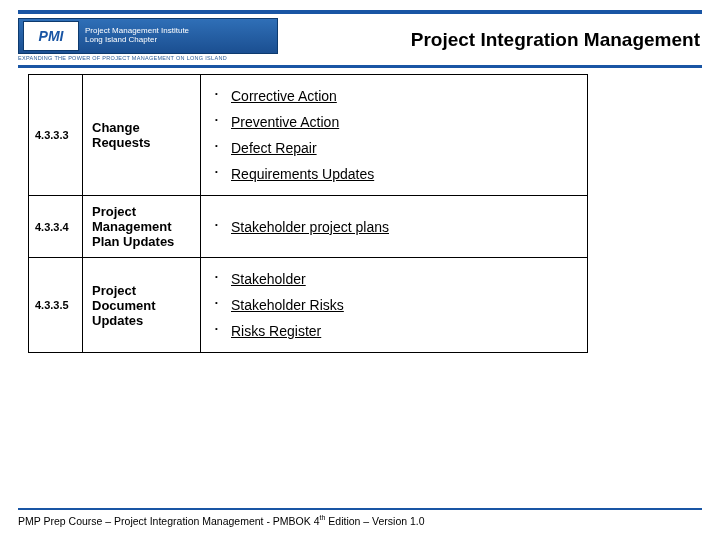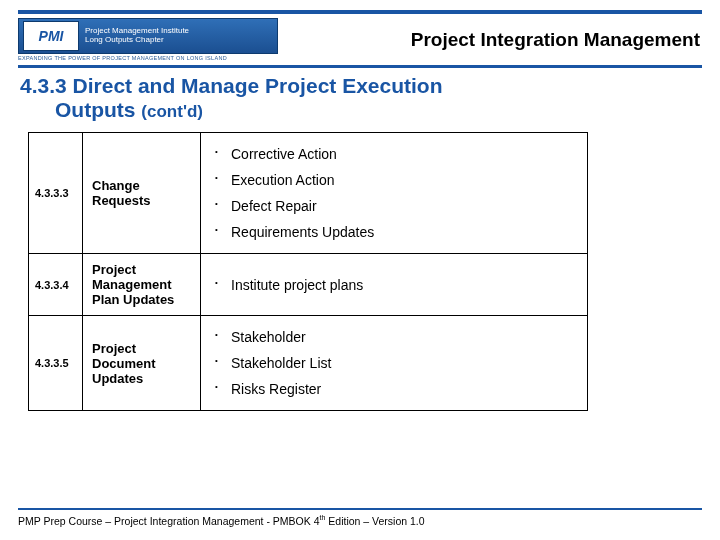--- a/index.html
+++ b/index.html
@@ -11,87 +11,81 @@
   .logo-text { line-height: 1.1; }
   .header-title { flex: 1; text-align: right; font-weight: bold; font-size: 19px; padding-right: 2px; }
   .tagline { font-size: 5.5px; color: #2a5c98; letter-spacing: 0.3px; margin-top: 1px; }
   .hr { height: 3px; background: #1955a4; margin: 4px 0 6px 0; }
   .section-title { font-size: 21px; font-weight: bold; color: #1955a4; line-height: 1.15; padding: 0 2px 10px 2px; }
   .section-title .cont { font-size: 17px; font-weight: bold; }
   table.outputs { border-collapse: collapse; width: 560px; margin-left: 10px; }
   table.outputs td { border: 1px solid #000; vertical-align: middle; padding: 8px 10px; font-size: 13.5px; }
   table.outputs td.num { width: 54px; font-size: 11px; font-weight: bold; white-space: nowrap; padding-right:4px; padding-left:6px;}
   table.outputs td.name { width: 118px; font-size: 13px; font-weight: bold; padding-left:9px;}
-  table.outputs td.items { padding: 8px 4px 8px 8px; }
+  table.outputs td.items { padding: 8px 4px 8px 8px; text-decoration: underline; }
   ul.bullets { list-style: none; }
   ul.bullets li { position: relative; padding: 5px 0 5px 22px; font-size: 14px; }
   ul.bullets li::before { content: "•"; position: absolute; left: 6px; top: 6px; font-size: 8px; color:#000; }
   .footer { position: absolute; left: 18px; right: 18px; bottom: 14px; }
   .footer-hr { height: 2px; background: #1955a4; margin-bottom: 4px; }
   .footer-text { font-size: 10.5px; }
   .footer-text sup { font-size: 7px; }
 </style>
 </head>
 <body>
 
 <div class="slide">
 
   <div class="header">
     <div>
       <div class="logo-box">
         <div class="pmi-badge">PMI</div>
         <div class="logo-text">
           <div>Project Management Institute</div>
-          <div>Long Outputs Chapter</div>
+          <div>Long Island Chapter</div>
         </div>
       </div>
       <div class="tagline">EXPANDING THE POWER OF PROJECT MANAGEMENT ON LONG ISLAND</div>
     </div>
     <div class="header-title">Project Integration Management</div>
   </div>
 
   <div class="hr"></div>
 
-  <div class="section-title">
-    <span>4.3.3</span>
-    <span>Direct and Manage Project Execution</span><br>
-    &nbsp;&nbsp;&nbsp;&nbsp;&nbsp;&nbsp;<span>Outputs</span>
-    <span class="cont">(cont'd)</span>
-  </div>
 
   <table class="outputs">
     <tbody>
         <tr>
       <td class="num">4.3.3.3</td>
       <td class="name">Change Requests</td>
       <td class="items">
         <ul class="bullets">
           <li>Corrective Action</li>
-          <li>Execution Action</li>
+          <li>Preventive Action</li>
           <li>Defect Repair</li>
           <li>Requirements Updates</li>
         </ul>
       </td>
     </tr>
     <tr>
       <td class="num">4.3.3.4</td>
       <td class="name">Project Management Plan Updates</td>
       <td class="items">
         <ul class="bullets">
-          <li>Institute project plans</li>
+          <li>Stakeholder project plans</li>
         </ul>
       </td>
     </tr>
     <tr>
       <td class="num">4.3.3.5</td>
       <td class="name">Project Document Updates</td>
       <td class="items">
         <ul class="bullets">
           <li>Stakeholder</li>
-          <li>Stakeholder List</li>
+          <li>Stakeholder Risks</li>
           <li>Risks Register</li>
         </ul>
       </td>
     </tr>
   </tbody>
     </table>
 
   <div class="footer">
     <div class="footer-hr"></div>
     <div class="footer-text">

